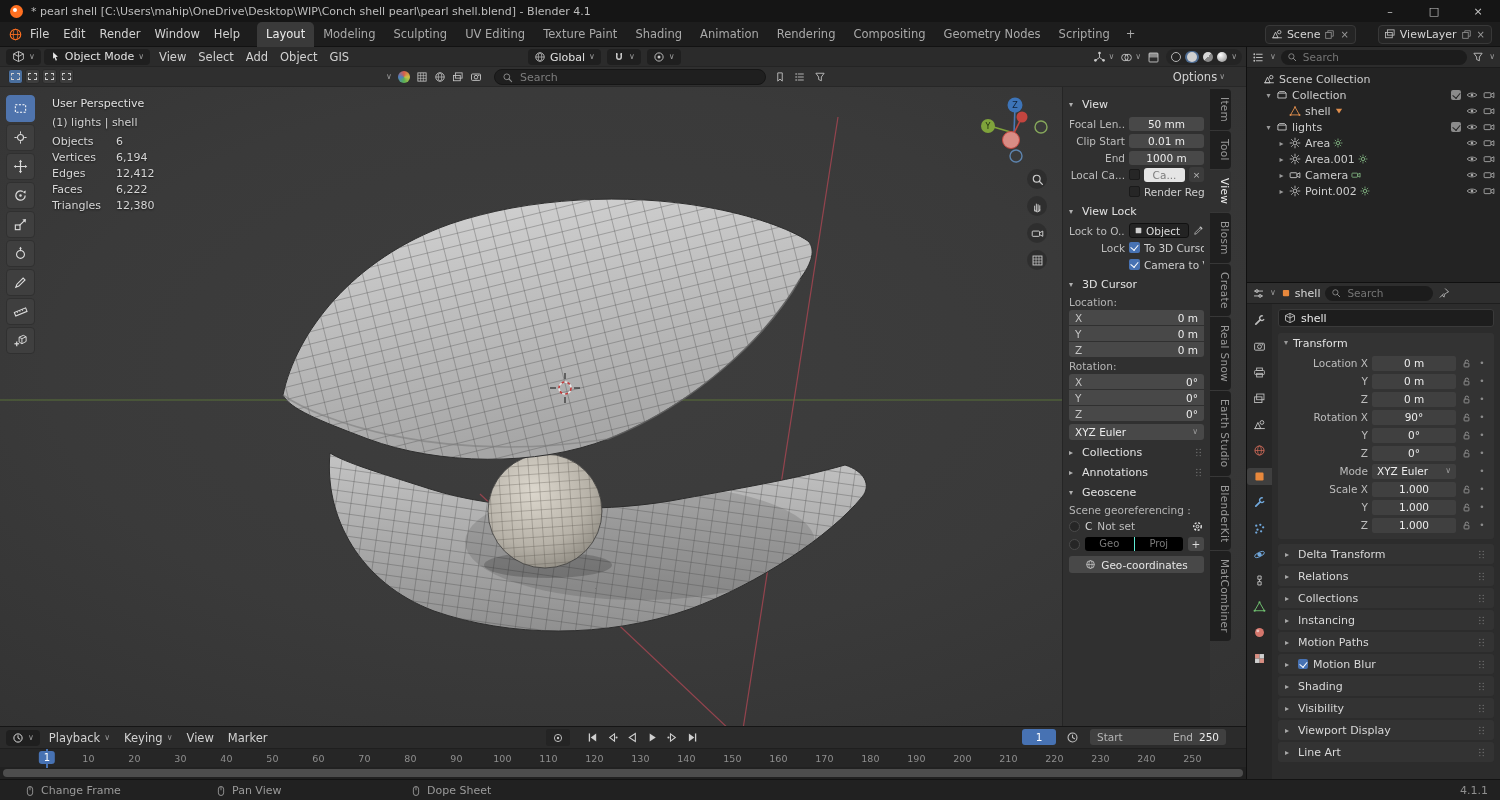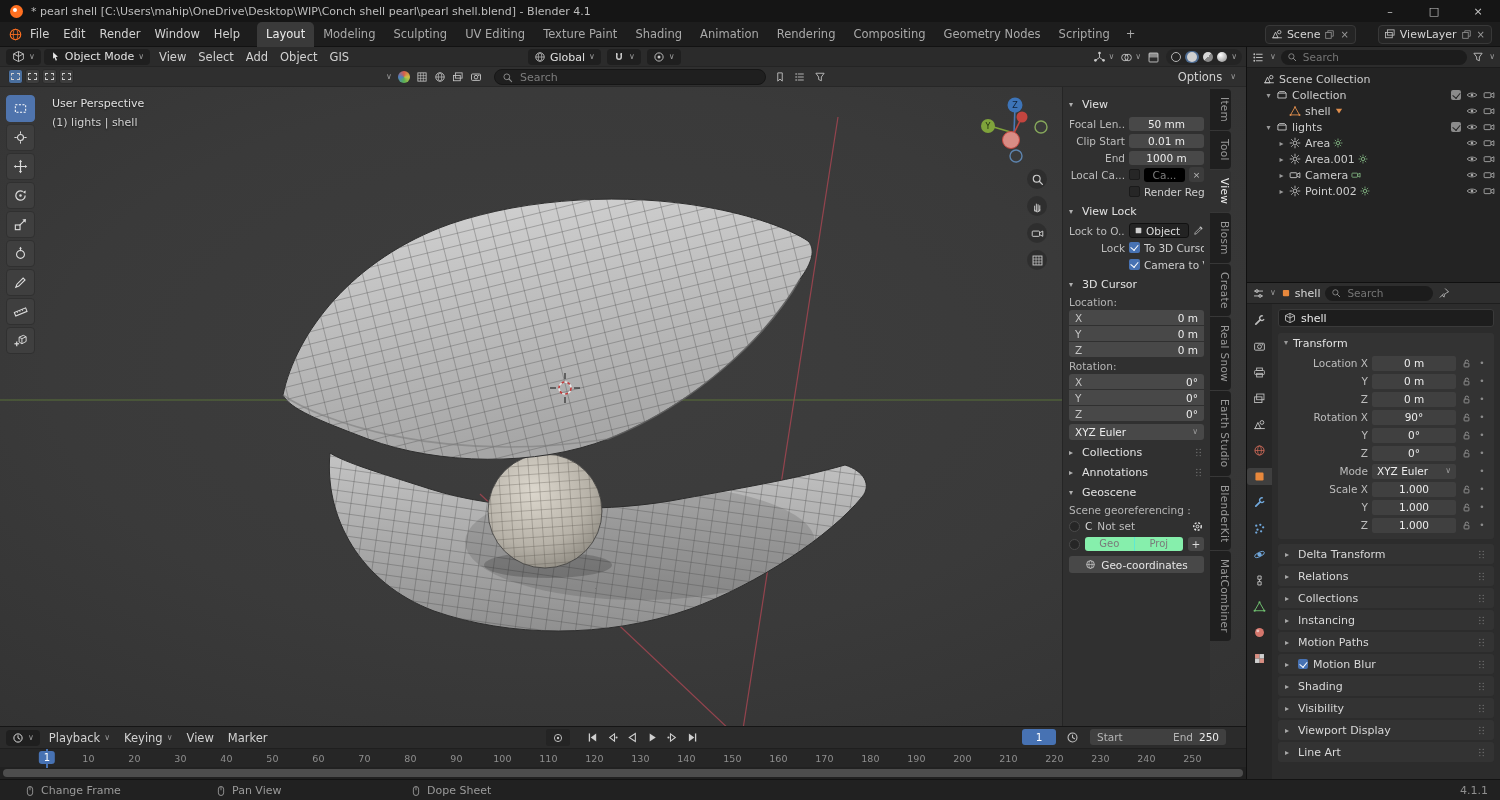--- a/index.html
+++ b/index.html
@@ -45,60 +45,60 @@
 .mode-squares{position:absolute;left:8px;top:2px;display:flex;gap:2px}
 .msq{width:15px;height:15px;border-radius:3px;background:#3d3d3d;border:1px solid #2a2a2a;display:flex;align-items:center;justify-content:center}
 .msq.act{background:#4a6f9e}
 .msq::after{content:"";width:7px;height:5px;border:1px dashed #cfcfcf}
 .gis-tools{position:absolute;left:386px;top:2px;height:16px;display:flex;align-items:center;gap:6px;color:#c9c9c9}
 .rgbball{width:12px;height:12px;border-radius:50%;background:conic-gradient(#d85b4b,#cbbf46,#58b154,#4f7ec2,#d85b4b)}
 .searchpill{position:absolute;left:494px;top:2px;width:272px;height:16px;background:#1f1f1f;border:1px solid #161616;border-radius:8px;display:flex;align-items:center;gap:5px;padding:0 7px;color:#8a8a8a}
 .searchpill input{flex:1;background:transparent;border:0;outline:0;color:#cfcfcf;font-size:11px;font-family:inherit;min-width:0}
 .searchpill input::placeholder{color:#7d7d7d}
 .after-search{position:absolute;left:774px;top:2px;height:16px;display:flex;align-items:center;gap:8px;color:#c0c0c0}
-.opts{position:absolute;right:10px;top:2px;height:16px;display:flex;align-items:center;gap:8px;font-size:11.5px;color:#d2d2d2}
+.opts{position:absolute;right:21px;top:2px;height:16px;display:flex;align-items:center;gap:2px;font-size:11.5px;color:#d2d2d2}
 .scene{position:absolute;top:40px;left:0;right:0;bottom:0;background:radial-gradient(ellipse at 46% 44%,#3e3e3e 0%,#3a3a3a 55%,#323232 100%)}
 .sc{position:absolute;inset:0}
 .ovl{position:absolute;left:52px;top:10px;font-size:11px;color:#e0e0e0;text-shadow:0 1px 2px rgba(0,0,0,.6);z-index:3}
 .ovl .sub{margin-top:6px;color:#d2d2d2}
 #stats{position:absolute;left:52px;top:48px;display:grid;grid-template-columns:64px auto;row-gap:3px;font-size:11px;color:#d6d6d6;text-shadow:0 1px 2px rgba(0,0,0,.6);z-index:3}
 #toolbar{position:absolute;left:6px;top:8px;display:flex;flex-direction:column;gap:2px;z-index:4}
 .tbtn{width:29px;height:27px;background:#3f3f3f;border:1px solid #303030;border-radius:4px;display:flex;align-items:center;justify-content:center;color:#dcdcdc}
 .tbtn.act{background:#4f74ad;border-color:#4f74ad;color:#fff}
 .navgizmo{position:absolute;left:978px;top:6px;width:72px;height:72px;z-index:4}
 .viewbtns{position:absolute;left:1027px;top:82px;display:flex;flex-direction:column;gap:7px;z-index:4}
 .vbtn{width:20px;height:20px;border-radius:50%;background:rgba(34,34,34,.45);display:flex;align-items:center;justify-content:center;color:#cdcdcd}
 
 .npanel{position:absolute;top:40px;bottom:0;right:36px;width:148px;background:#303030;border-left:1px solid #252525;z-index:6;padding:6px 6px 0;font-size:10.5px;overflow:hidden}
 .nsec{display:flex;align-items:center;gap:4px;height:18px;margin:2px 0;color:#e2e2e2;font-size:11px}
 .nsec .cr2{font-size:8px;color:#b0b0b0;width:9px}
 .ngrip{margin-left:auto}
 .nrow{display:flex;align-items:center;height:17px;gap:4px}
 .nlab{width:56px;text-align:right;color:#bdbdbd;white-space:nowrap;overflow:hidden;flex:none}
 .nfield{flex:1;height:14px;background:#484848;border-radius:3px;display:flex;align-items:center;justify-content:center;color:#ececec}
-.nfield.dis{background:#000000;color:#7d7d7d}
+.nfield.dis{background:#e5e5e5;color:#7d7d7d}
 .xwrap{margin:2px 0}
 .xfield{height:15px;background:#484848;margin-bottom:1px;display:flex;align-items:center;padding:0 6px;color:#ececec}
 .xfield .xaxis{color:#c4c4c4;width:12px}
 .xfield .xval{margin-left:auto}
 .ft{border-radius:3px 3px 0 0}.fb{border-radius:0 0 3px 3px;margin-bottom:0}
 .cb{width:11px;height:11px;border-radius:2px;background:#4772b3;position:relative;flex:none}
 .cb::after{content:"";position:absolute;left:3.2px;top:1px;width:3.5px;height:6px;border-right:1.6px solid #fff;border-bottom:1.6px solid #fff;transform:rotate(40deg)}
 .cb.un{background:#262626;border:1px solid #1a1a1a}
 .cb.un::after{display:none}
 .cb.sm{width:10px;height:10px}
 .cblab{color:#cfcfcf;white-space:nowrap;overflow:hidden}
 .sublab{color:#b5b5b5;margin:3px 0 1px}
 .ndrop{height:16px;background:#484848;border-radius:3px;display:flex;align-items:center;padding:0 6px;color:#ececec;margin:3px 0}
 .ndrop .cr{margin-left:auto}
 .nobj{flex:1;height:15px;background:#232323;border:1px solid #111;border-radius:3px;display:flex;align-items:center;gap:3px;padding:0 4px;color:#dcdcdc;min-width:0}
 .nxbtn{width:15px;height:15px;background:#3c3c3c;border-radius:3px;display:flex;align-items:center;justify-content:center;color:#bbb;font-size:9px;flex:none}
 .georow{display:flex;align-items:center;gap:5px;height:18px}
 .radio{width:11px;height:11px;border-radius:50%;background:#262626;border:1px solid #4a4a4a;flex:none;position:relative}
-.geoseg{flex:1;display:flex;background:#86efac;border-radius:3px;overflow:hidden;height:14px}
+.geoseg{flex:1;display:flex;background:#000000;border-radius:3px;overflow:hidden;height:14px}
 .geoseg span{flex:1;text-align:center;color:#7a7a7a;font-size:10px;line-height:14px}
 .geoseg span+span{border-left:1px solid #5eead4}
 .gplus{width:16px;height:14px;background:#484848;border-radius:3px;color:#ddd;text-align:center;line-height:14px;flex:none}
 .geobtn{height:17px;background:#484848;border-radius:3px;display:flex;align-items:center;justify-content:center;gap:5px;color:#e5e5e5;margin-top:3px}
 .crs-code{color:#d8d8d8}
 .crs-status{color:#bdbdbd;flex:1}
 
 .vtabs{position:absolute;top:40px;right:0;width:36px;bottom:0;z-index:6;display:flex;flex-direction:column;padding-top:2px}
 .vtab{writing-mode:vertical-rl;width:21px;padding:8px 0;text-align:center;background:#1f1f1f;color:#9a9a9a;font-size:10.5px;border-radius:0 4px 4px 0;margin-bottom:1px;letter-spacing:.3px;white-space:nowrap}
 .vtab.act{background:#303030;color:#ececec}
@@ -694,20 +694,32 @@
             <line x1="556" y1="301" x2="550" y2="301"></line>
               <line x1="574" y1="301" x2="580" y2="301"></line>
           </g>
         </g>
       </svg>
 
       <div class="ovl">
         <div>User Perspective</div>
         <div class="sub">(1) lights | shell</div>
       </div>
+      <div id="stats">
+          <span class="sl">Objects</span>
+          <span class="sv">6</span>
+          <span class="sl">Vertices</span>
+          <span class="sv">6,194</span>
+          <span class="sl">Edges</span>
+          <span class="sv">12,412</span>
+          <span class="sl">Faces</span>
+          <span class="sv">6,222</span>
+          <span class="sl">Triangles</span>
+          <span class="sv">12,380</span>
+        </div>
 
       <div id="toolbar">
           <div class="tbtn act">
             <svg viewBox="0 0 16 16" width="15" height="15">
               <use href="#i-boxsel"></use>
             </svg>
           </div>
           <div class="tbtn">
             <svg viewBox="0 0 16 16" width="15" height="15">
               <use href="#i-cursor3d"></use>

